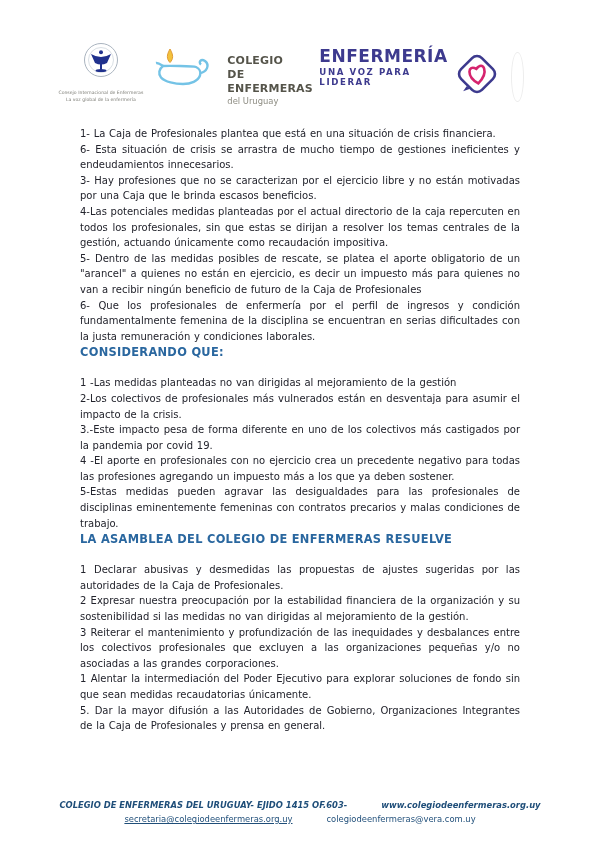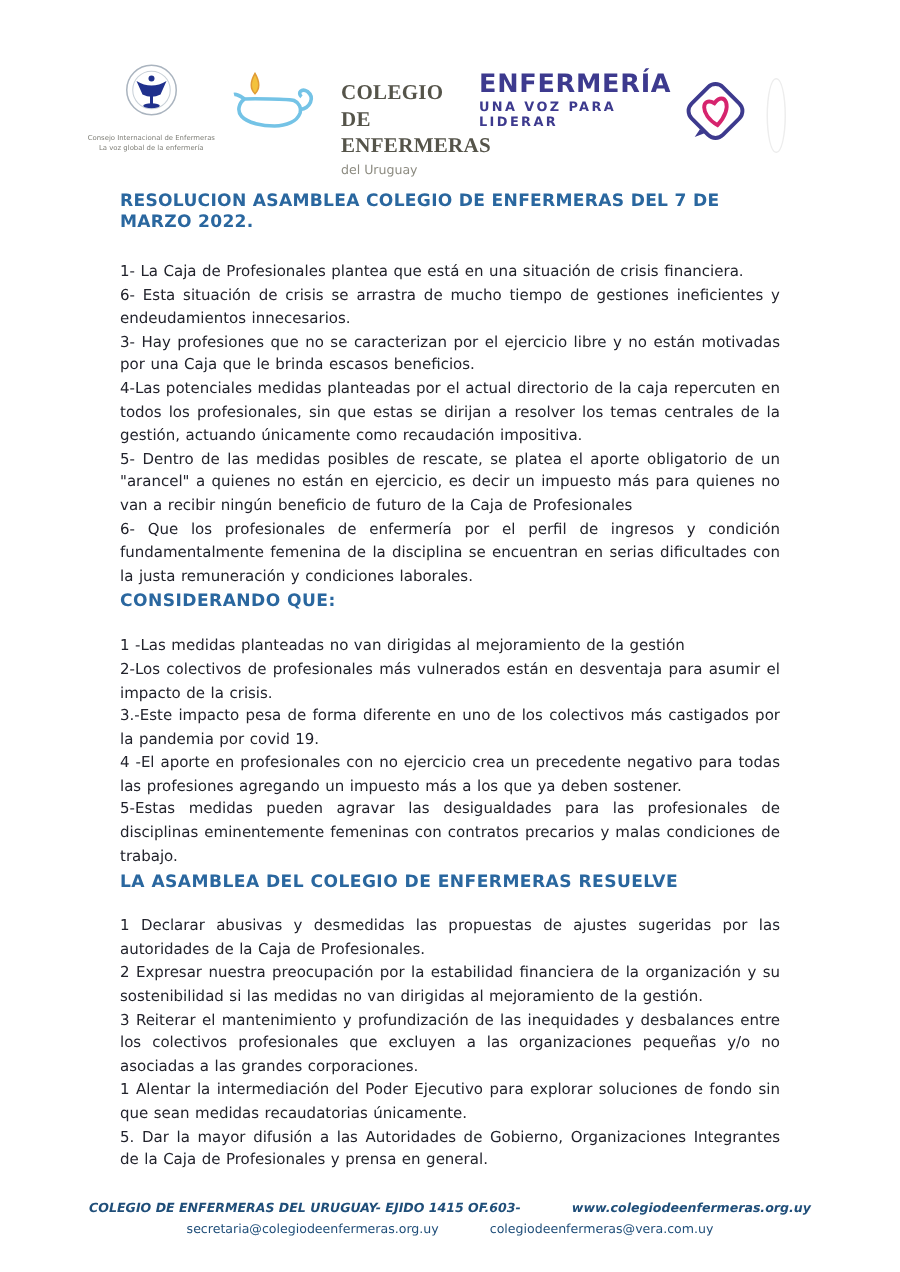--- a/index.html
+++ b/index.html
@@ -8,21 +8,21 @@
   .page {
     position:relative; width:600px; height:848px; margin:0 auto;
     background:#ffffff; overflow:hidden; padding:38px 80px 0 80px;
   }
   
   .letterhead { display:flex; align-items:flex-start; justify-content:center; gap:10px; height:76px; margin-left:-18px; }
   .icn-block { display:flex; flex-direction:column; align-items:center; width:96px; padding-top:2px; }
   .icn-caption { font-size:4.6px; color:#7d7d76; line-height:1.5; text-align:center; white-space:nowrap; }
   .lamp-block { padding-top:6px; }
   .colegio-text { padding-top:16px; width:82px; }
-  .colegio-text .l1, .colegio-text .l2 { font-size:14px; font-weight:bold; color:#55544a; letter-spacing:.2px; line-height:1.25;font-family:Liberation Serif, serif; }
+  .colegio-text .l1, .colegio-text .l2 { font-size:11px; font-weight:bold; color:#55544a; letter-spacing:.2px; line-height:1.25; }
   .colegio-text .l3 { font-size:8.4px; color:#8d8c82; margin-top:1px; }
   .banner { display:flex; align-items:flex-start; gap:2px; padding-top:10px; }
   .banner-text { text-align:left; }
   .banner-title { font-size:17px; font-weight:bold; color:#3d3a8e; letter-spacing:.5px; line-height:1.05; }
   .banner-sub { font-size:8.6px; font-weight:bold; color:#3d3a8e; letter-spacing:1.6px; margin-top:1px; }
   .banner-tag { font-size:6.6px; font-weight:bold; color:#e0187e; letter-spacing:.9px; margin-top:3px; }
   .ghost-ellipse { width:14px; height:50px; border:1px solid #ededed; border-radius:50%; margin-left:6px; margin-top:4px; }
   
   .doc { margin-top:12px; }
   .doc-title { font-size:11.4px; font-weight:bold; color:#2a679f; letter-spacing:.2px; margin-bottom:20px; }
@@ -31,21 +31,21 @@
   .paragraphs p {
     font-size:10px; line-height:1.56; color:#22232c;
     text-align:justify; word-spacing:.5px;
   }
   .section { margin-bottom:1px; }
   
   .doc-footer { position:absolute; left:0; right:0; bottom:24px; text-align:center; }
   .footer-line1 { font-size:8.4px; font-weight:bold; font-style:italic; color:#1f4e79; }
   .footer-line1 .spacer, .footer-line2 .spacer { display:inline-block; width:34px; }
   .footer-line2 { font-size:8.4px; color:#1f4e79; margin-top:4px; }
-  .link-underline { }
+  .link-underline { text-decoration:underline; }
 </style>
 </head>
 <body>
 
 <div class="page">
 
   <header class="letterhead">
 
     <div class="icn-block">
       <span>
@@ -90,21 +90,20 @@
           <path d="M30 41 C17 31 21 17 30 24 C39 15 45 29 30 41 Z" fill="none" stroke="#d6246e" stroke-width="3" transform="rotate(-8 30 30)"></path>
         </svg>
       </span>
       <div class="ghost-ellipse"></div>
     </div>
 
   </header>
 
   <main class="doc">
 
-    <h1 class="doc-title">RESOLUCION ASAMBLEA COLEGIO DE ENFERMERAS DEL 7 DE MARZO 2022.</h1>
 
     <section class="section">
       <div class="paragraphs">
         <p>1- La Caja de Profesionales plantea que está en una situación de crisis financiera.</p>
         <p>6- Esta situación de crisis se arrastra de mucho tiempo de gestiones ineficientes y endeudamientos innecesarios.</p>
         <p>3- Hay profesiones que no se caracterizan por el ejercicio libre y no están motivadas por una Caja que le brinda escasos beneficios.</p>
         <p>4-Las potenciales medidas planteadas por el actual directorio de la caja repercuten en todos los profesionales, sin que estas se dirijan a resolver los temas centrales de la gestión, actuando únicamente como recaudación impositiva.</p>
         <p>5- Dentro de las medidas posibles de rescate, se platea el aporte obligatorio de un "arancel" a quienes no están en ejercicio, es decir un impuesto más para quienes no van a recibir ningún beneficio de futuro de la Caja de Profesionales</p>
         <p>6- Que los profesionales de enfermería por el perfil de ingresos y condición fundamentalmente femenina de la disciplina se encuentran en serias dificultades con la justa remuneración y condiciones laborales.</p>
       </div>

